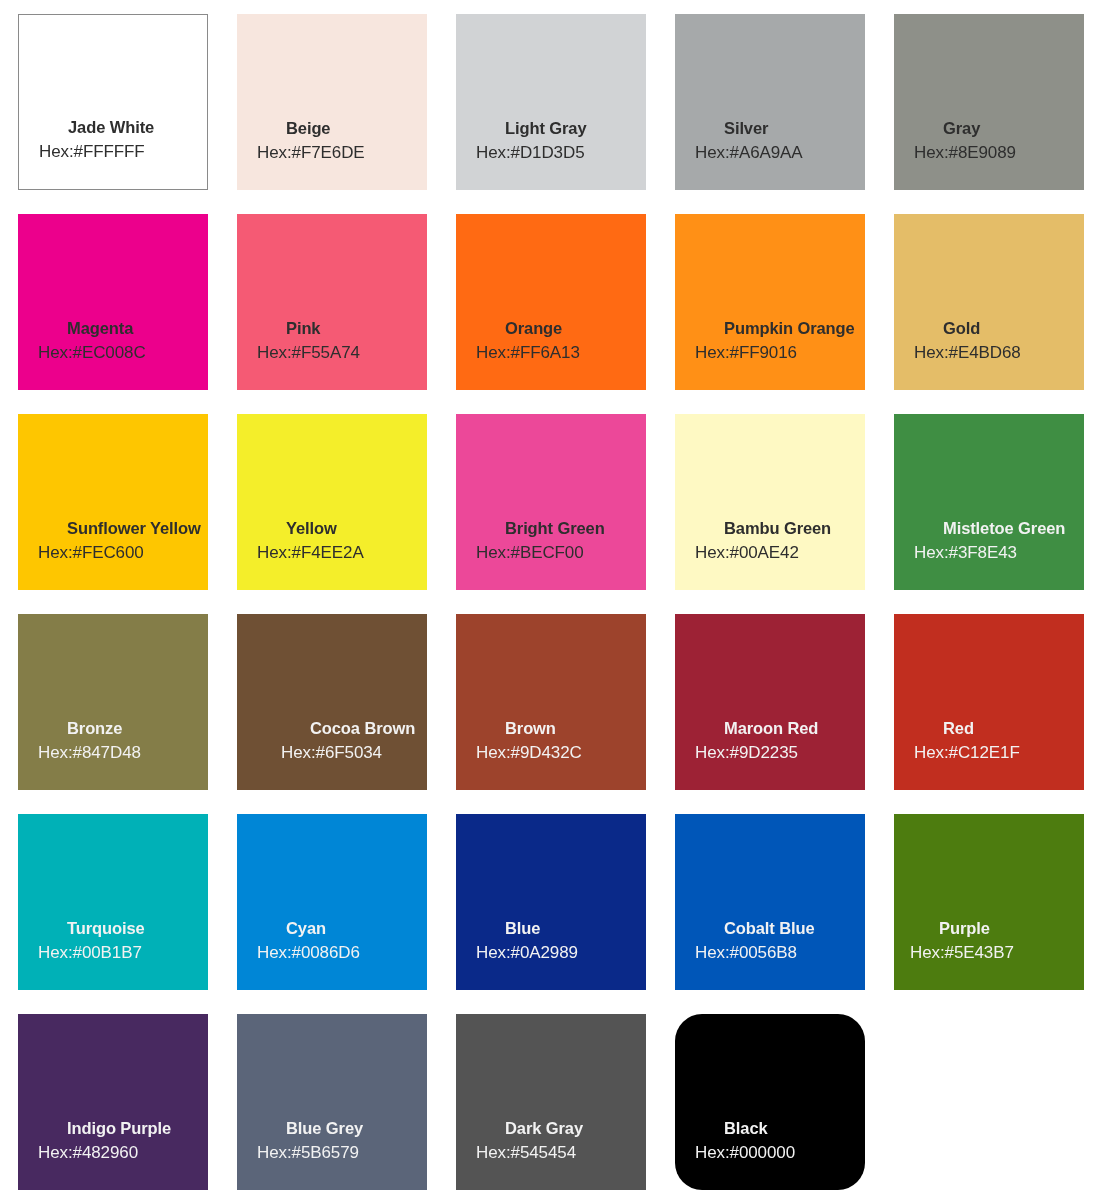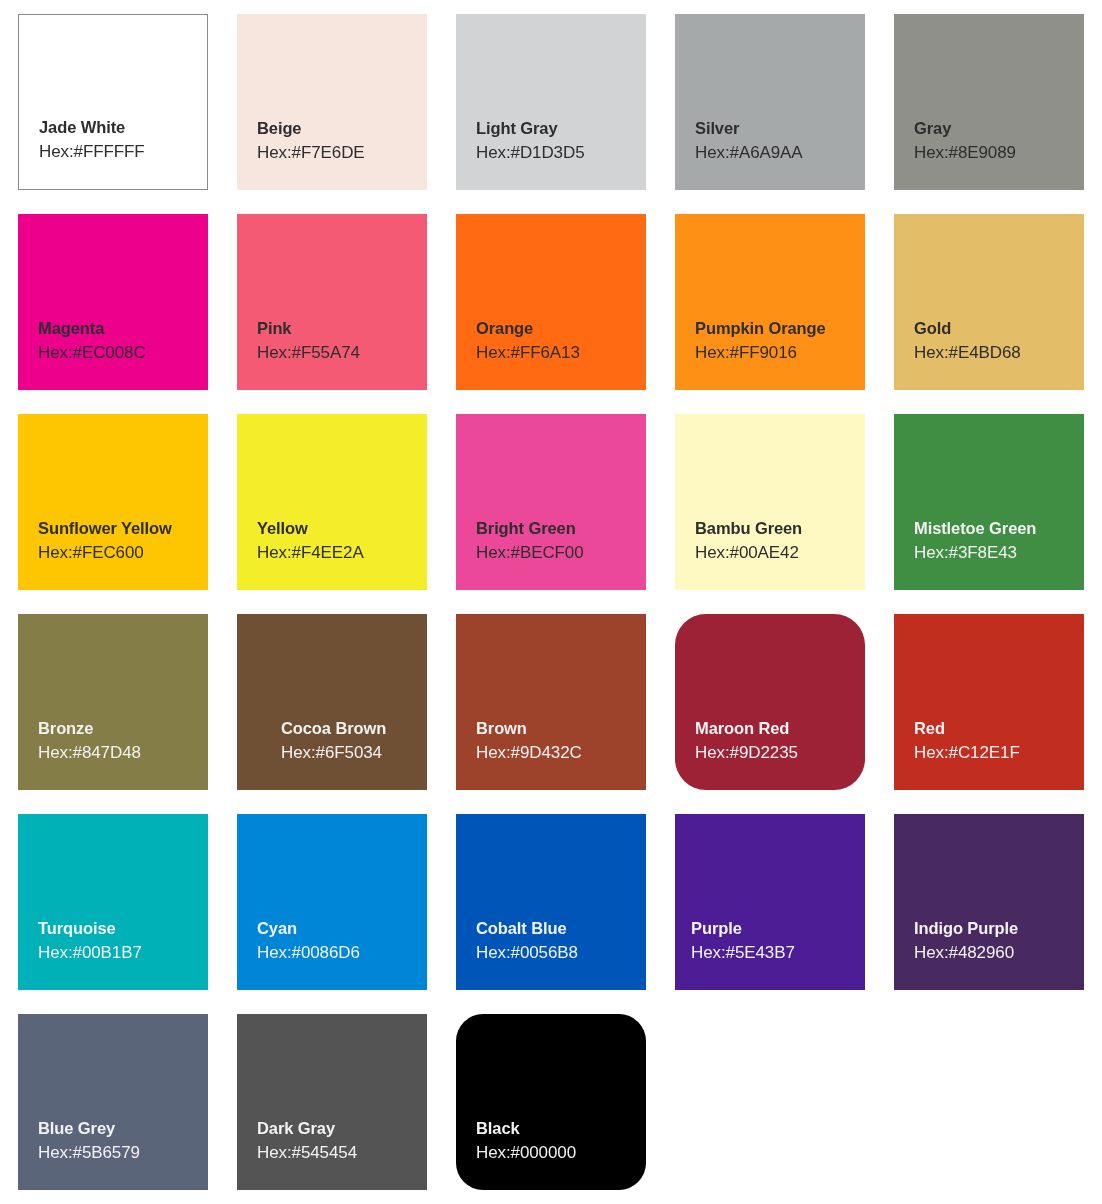--- a/index.html
+++ b/index.html
@@ -41,20 +41,21 @@
   .swatch.bordered {
     border: 1px solid #8a8a8a;
   }
 
   .swatch-name {
     font-size: 16.5px;
     font-weight: bold;
     line-height: 1.28;
     letter-spacing: -0.1px;
     white-space: nowrap;
+    margin-left: 29px;
   }
 
   .swatch-hex {
     font-size: 17px;
     font-weight: normal;
     line-height: 1.32;
     letter-spacing: -0.1px;
     white-space: nowrap;
     margin-top: 2px;
   }
@@ -131,41 +132,45 @@
       <div class="swatch-hex text-light">Hex:#847D48</div>
     </div>
     <div class="swatch" style="background-color: rgb(111, 80, 52); padding-left: 44px;">
       <div class="swatch-name text-light">Cocoa Brown</div>
       <div class="swatch-hex text-light">Hex:#6F5034</div>
     </div>
     <div class="swatch" style="background-color: rgb(157, 67, 44);">
       <div class="swatch-name text-light">Brown</div>
       <div class="swatch-hex text-light">Hex:#9D432C</div>
     </div>
-    <div class="swatch" style="background-color: rgb(157, 34, 53); border-radius: 31px;">
+    <div class="swatch" style="background-color: rgb(157, 34, 53);">
       <div class="swatch-name text-light">Maroon Red</div>
       <div class="swatch-hex text-light">Hex:#9D2235</div>
     </div>
     <div class="swatch" style="background-color: rgb(193, 46, 31);">
       <div class="swatch-name text-light">Red</div>
       <div class="swatch-hex text-light">Hex:#C12E1F</div>
     </div>
     <div class="swatch" style="background-color: rgb(0, 177, 183);">
       <div class="swatch-name text-light">Turquoise</div>
       <div class="swatch-hex text-light">Hex:#00B1B7</div>
     </div>
     <div class="swatch" style="background-color: rgb(0, 134, 214);">
       <div class="swatch-name text-light">Cyan</div>
       <div class="swatch-hex text-light">Hex:#0086D6</div>
     </div>
+    <div class="swatch" style="background-color: rgb(10, 41, 137);">
+      <div class="swatch-name text-light">Blue</div>
+      <div class="swatch-hex text-light">Hex:#0A2989</div>
+    </div>
     <div class="swatch" style="background-color: rgb(0, 86, 184);">
       <div class="swatch-name text-light">Cobalt Blue</div>
       <div class="swatch-hex text-light">Hex:#0056B8</div>
     </div>
-    <div class="swatch" style="background-color: #4c1d95; padding-left: 16px;">
+    <div class="swatch" style="background-color: #4d7c0f; padding-left: 16px;">
       <div class="swatch-name text-light">Purple</div>
       <div class="swatch-hex text-light">Hex:#5E43B7</div>
     </div>
     <div class="swatch" style="background-color: rgb(72, 41, 96);">
       <div class="swatch-name text-light">Indigo Purple</div>
       <div class="swatch-hex text-light">Hex:#482960</div>
     </div>
     <div class="swatch" style="background-color: rgb(91, 101, 121);">
       <div class="swatch-name text-light">Blue Grey</div>
       <div class="swatch-hex text-light">Hex:#5B6579</div>

